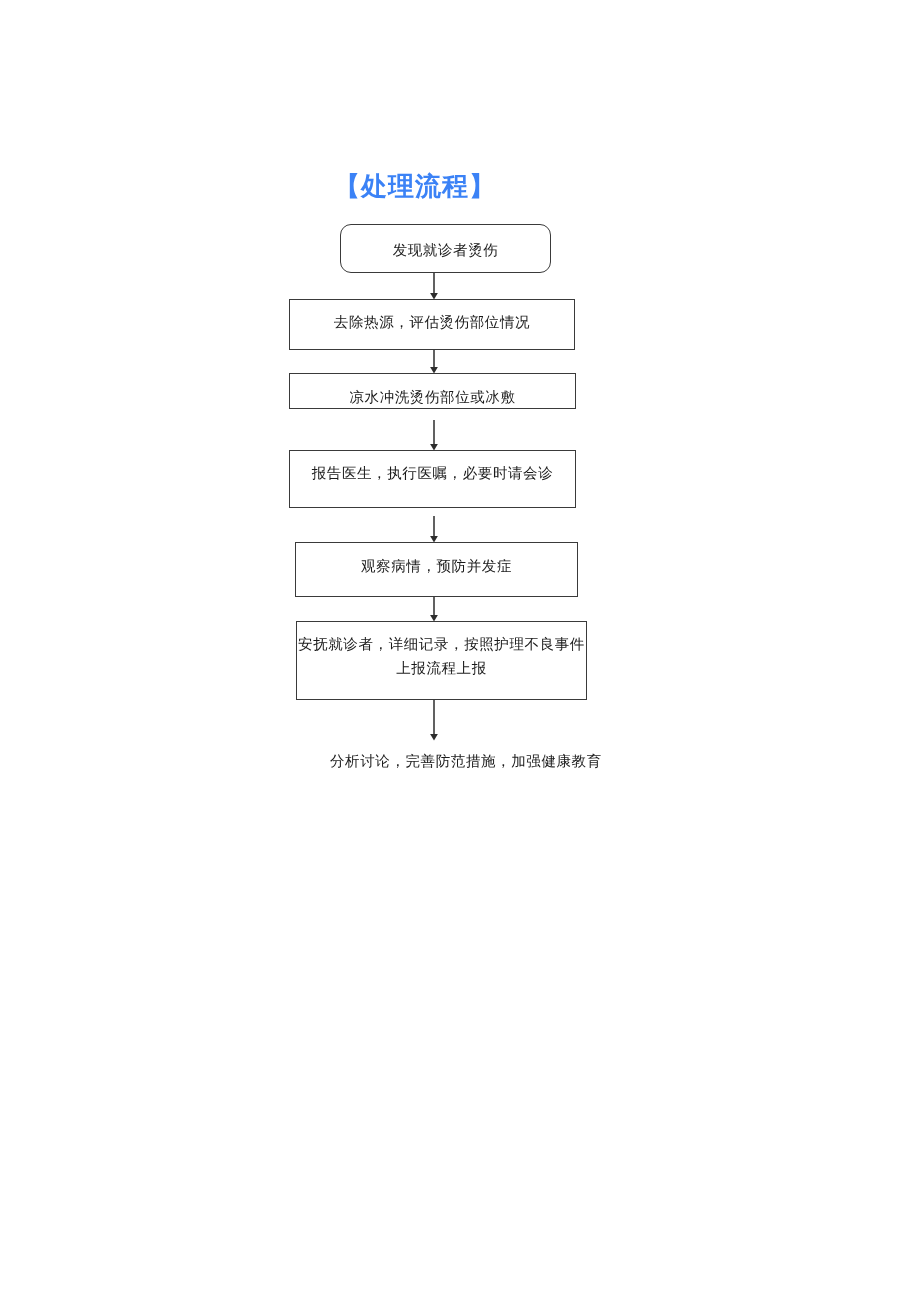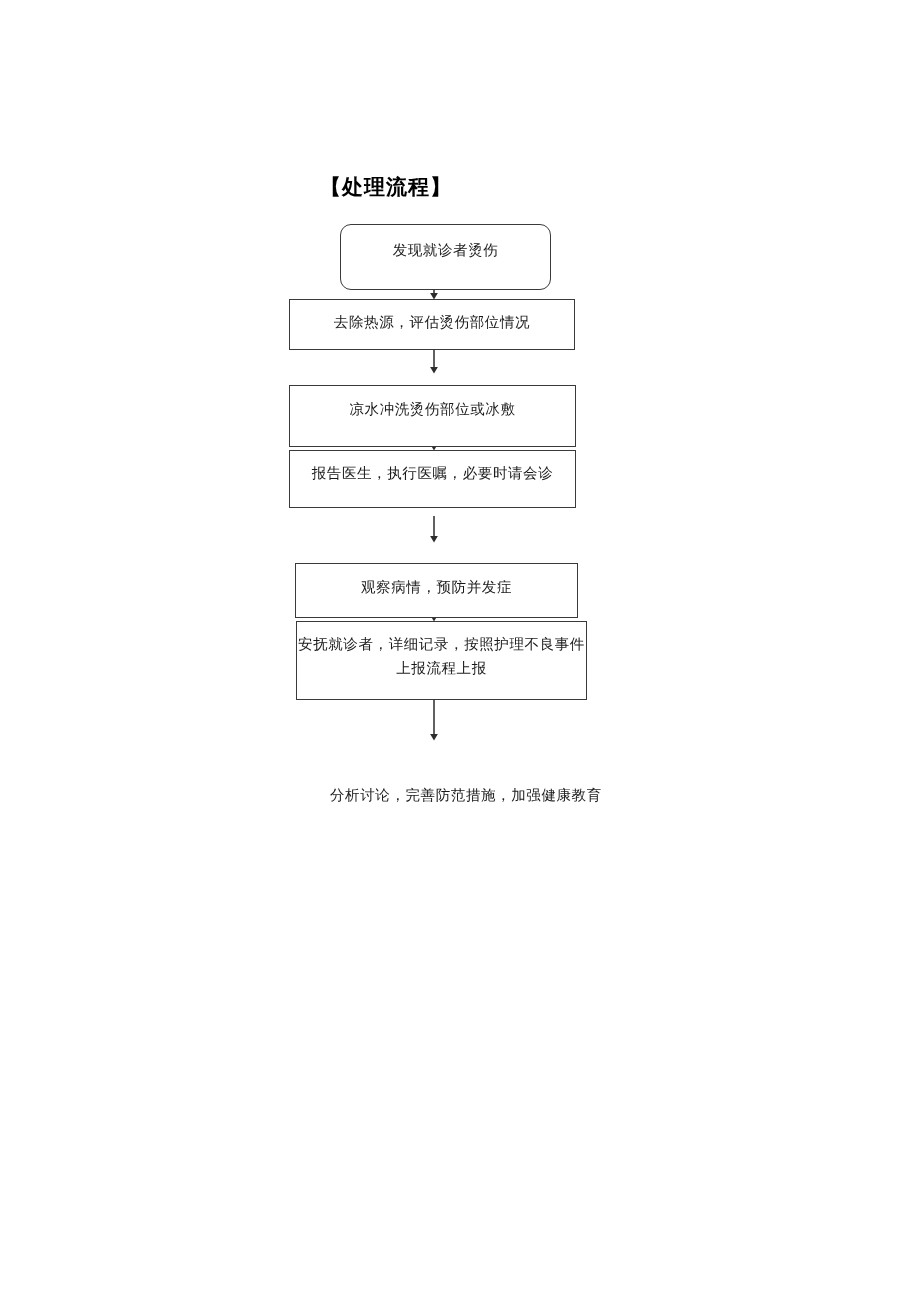--- a/index.html
+++ b/index.html
@@ -21,28 +21,28 @@
     left: 0;
     top: 0;
     width: 920px;
     height: 1301px;
     background: #ffffff;
   }
 
   
   .doc-title {
     position: absolute;
-    left: 320px;
+    left: 334px;
     top: 174px;
-    font-size: 21px;
+    font-size: 26px;
     font-weight: bold;
     letter-spacing: 1px;
     line-height: 26px;
     white-space: nowrap;
-    color: #000000;
+    color: #3b82f6;
   }
 
   
   .node {
     position: absolute;
     box-sizing: border-box;
     border: 1.4px solid #3a3a3a;
     background: #ffffff;
     font-size: 14.5px;
     line-height: 24px;
@@ -54,58 +54,57 @@
     display: block;
     width: 100%;
     white-space: pre-line;
   }
 
   
   .node.start {
     left: 340px;
     top: 224px;
     width: 211px;
-    height: 66px;
+    height: 49px;
     border-radius: 11px;
     border-width: 1.6px;
   }
   .node.start .node-text {
     padding-top: 13px;
   }
 
   .node.n2 {
     left: 289px;
     top: 299px;
     width: 286px;
     height: 51px;
   }
   .node.n2 .node-text { padding-top: 10px; }
 
   .node.n3 {
     left: 289px;
-    top: 385px;
+    top: 373px;
     width: 287px;
-    height: 62px;
+    height: 36px;
   }
   .node.n3 .node-text { padding-top: 11px; }
 
   .node.n4 {
     left: 289px;
     top: 450px;
     width: 287px;
     height: 58px;
   }
   .node.n4 .node-text { padding-top: 10px; }
 
   .node.n5 {
     left: 295px;
     top: 542px;
     width: 283px;
     height: 55px;
-    margin-top: 21px;
   }
   .node.n5 .node-text { padding-top: 11px; }
 
   .node.n6 {
     left: 296px;
     top: 621px;
     width: 291px;
     height: 79px;
   }
   .node.n6 .node-text { padding-top: 10px; }
@@ -117,21 +116,21 @@
     top: 0;
     width: 920px;
     height: 1301px;
     pointer-events: none;
   }
 
   
   .tail-note {
     position: absolute;
     left: 330px;
-    top: 784px;
+    top: 750px;
     width: 250px;
     text-align: center;
     font-size: 14.5px;
     line-height: 22px;
     letter-spacing: 0.6px;
     color: #1a1a1a;
     white-space: nowrap;
   }
 </style>
 </head>

